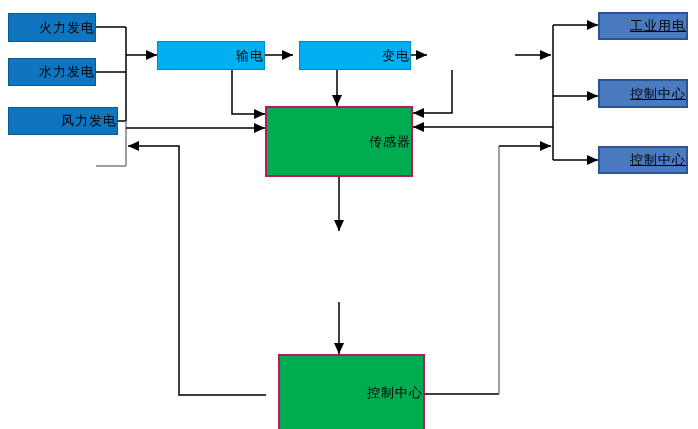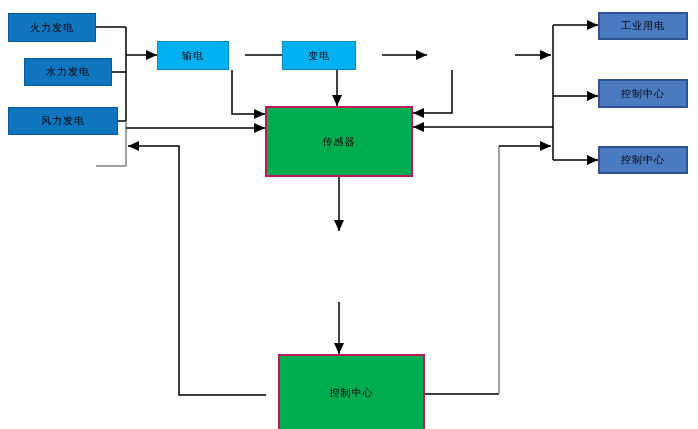--- a/index.html
+++ b/index.html
@@ -6,31 +6,31 @@
   .canvas{
     position:relative;
     width:698px;height:429px;
     background:#fff;
     font-family:"DejaVu Sans","Liberation Sans",sans-serif;
     overflow:hidden;
   }
   .wires{position:absolute;left:0;top:0;width:698px;height:429px;}
   .node{
     position:absolute;
-    display:flex;align-items:center;justify-content:center;
+    display:flex;align-items:center;justify-content:flex-end;
     box-sizing:border-box;
     color:#000;
-    font-size:10px;
+    font-size:13px;
     letter-spacing:1px;
     white-space:nowrap;
     z-index:2;
   }
   .src{background:#0F75BE;border:1px solid #0A5A96;}
   .stage{background:#00B0F0;border:1px solid #0089C9;}
-  .sink{background:#4A7BC0;border:2px solid #2F5390;}
+  .sink{background:#4A7BC0;border:2px solid #2F5390;text-decoration:underline;}
   .core{background:#00AC50;border:2px solid #be185d;}
 </style>
 </head>
 <body>
 
 <div class="canvas">
 
   <svg class="wires" viewBox="0 0 698 429" xmlns="http://www.w3.org/2000/svg">
     <defs>
       <marker id="arr" viewBox="0 0 11 10" refX="11" refY="5" markerWidth="11" markerHeight="10" markerUnits="userSpaceOnUse" orient="auto">
@@ -71,31 +71,31 @@
     <polyline points="266,395 179,395 179,146 128,146" stroke="#000" stroke-width="1.5" fill="none" marker-end="url(#arr)"></polyline>
 
     <polyline points="413,394 499,394" stroke="#000" stroke-width="1.5" fill="none"></polyline>
     <polyline points="499,394 499,146" stroke="#808080" stroke-width="1.5" fill="none"></polyline>
     <polyline points="499,146 551,146" stroke="#000" stroke-width="1.5" fill="none" marker-end="url(#arr)"></polyline>
   </svg>
 
   <div class="node src" style="left:8px;top:13px;width:88px;height:29px">
     <span>火力发电</span>
   </div>
-  <div class="node src" style="left:24px;top:58px;width:88px;height:28px">
+  <div class="node src" style="left:8px;top:58px;width:88px;height:28px">
     <span>水力发电</span>
   </div>
   <div class="node src" style="left:8px;top:107px;width:110px;height:28px">
     <span>风力发电</span>
   </div>
 
-  <div class="node stage" style="left:157px;top:41px;width:72px;height:29px">
+  <div class="node stage" style="left:157px;top:41px;width:108px;height:29px">
     <span>输电</span>
   </div>
-  <div class="node stage" style="left:282px;top:41px;width:74px;height:29px">
+  <div class="node stage" style="left:299px;top:41px;width:112px;height:29px">
     <span>变电</span>
   </div>
 
   <div class="node sink" style="left:598px;top:12px;width:90px;height:28px">
     <span>工业用电</span>
   </div>
   <div class="node sink" style="left:598px;top:79px;width:90px;height:29px">
     <span>控制中心</span>
   </div>
   <div class="node sink" style="left:598px;top:146px;width:90px;height:28px">

